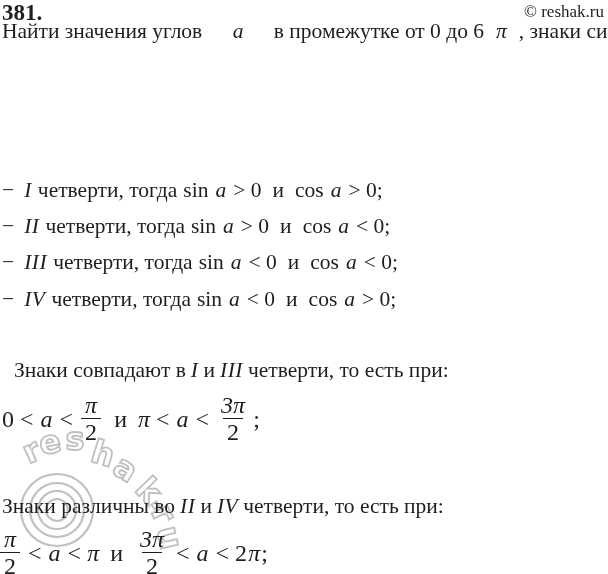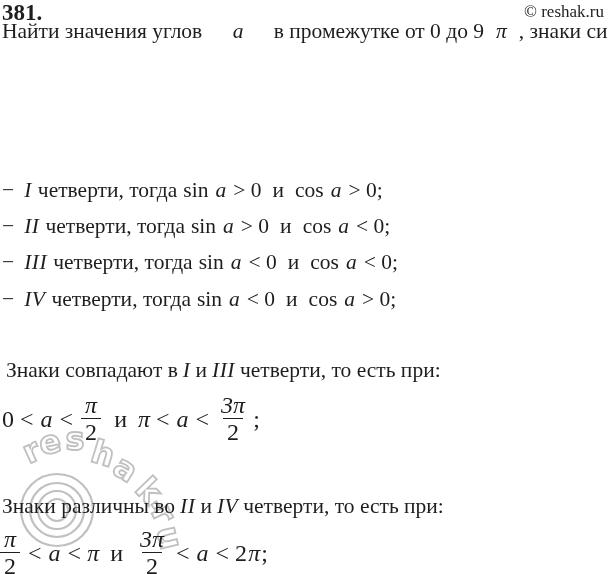--- a/index.html
+++ b/index.html
@@ -51,21 +51,21 @@
   </svg>
 
   <div class="abs problem-number" style="left:2px;top:0px">381.</div>
   <div class="abs copyright" style="right:4px;top:2px">© reshak.ru</div>
 
   <div class="line" style="left:2px;top:19px;column-gap:12px">
     <span>Найти значения углов</span>
     <span> </span>
     <span class="var">a</span>
     <span> </span>
-    <span>в промежутке от 0 до 9</span>
+    <span>в промежутке от 0 до 6</span>
     <span class="pi">π</span>
     <span>, знаки синуса и</span>
   </div>
 
 
   <div class="line" style="left:2px;top:178px">
     <span class="dash">−</span>
     <span class="roman">I</span>
     <span>четверти, тогда</span>
     <span class="fn">sin</span>
@@ -109,21 +109,21 @@
     <span>четверти, тогда</span>
     <span class="fn">sin</span>
     <span class="var">a</span>
     <span>&lt; 0</span>
     <span class="conj">и</span>
     <span class="fn">cos</span>
     <span class="var">a</span>
     <span>&gt; 0;</span>
   </div>
 
-  <div class="line" style="left:6px;top:358px;column-gap:5px">
+  <div class="line" style="left:14px;top:358px;column-gap:5px">
     <span>Знаки совпадают в</span>
     <span class="roman">I</span>
     <span>и</span>
     <span class="roman">III</span>
     <span>четверти, то есть при:</span>
   </div>
 
   <div class="formula" style="left:2px;top:392px;height:54px">
     <span>0 &lt;</span>
     <span class="var">a</span>

